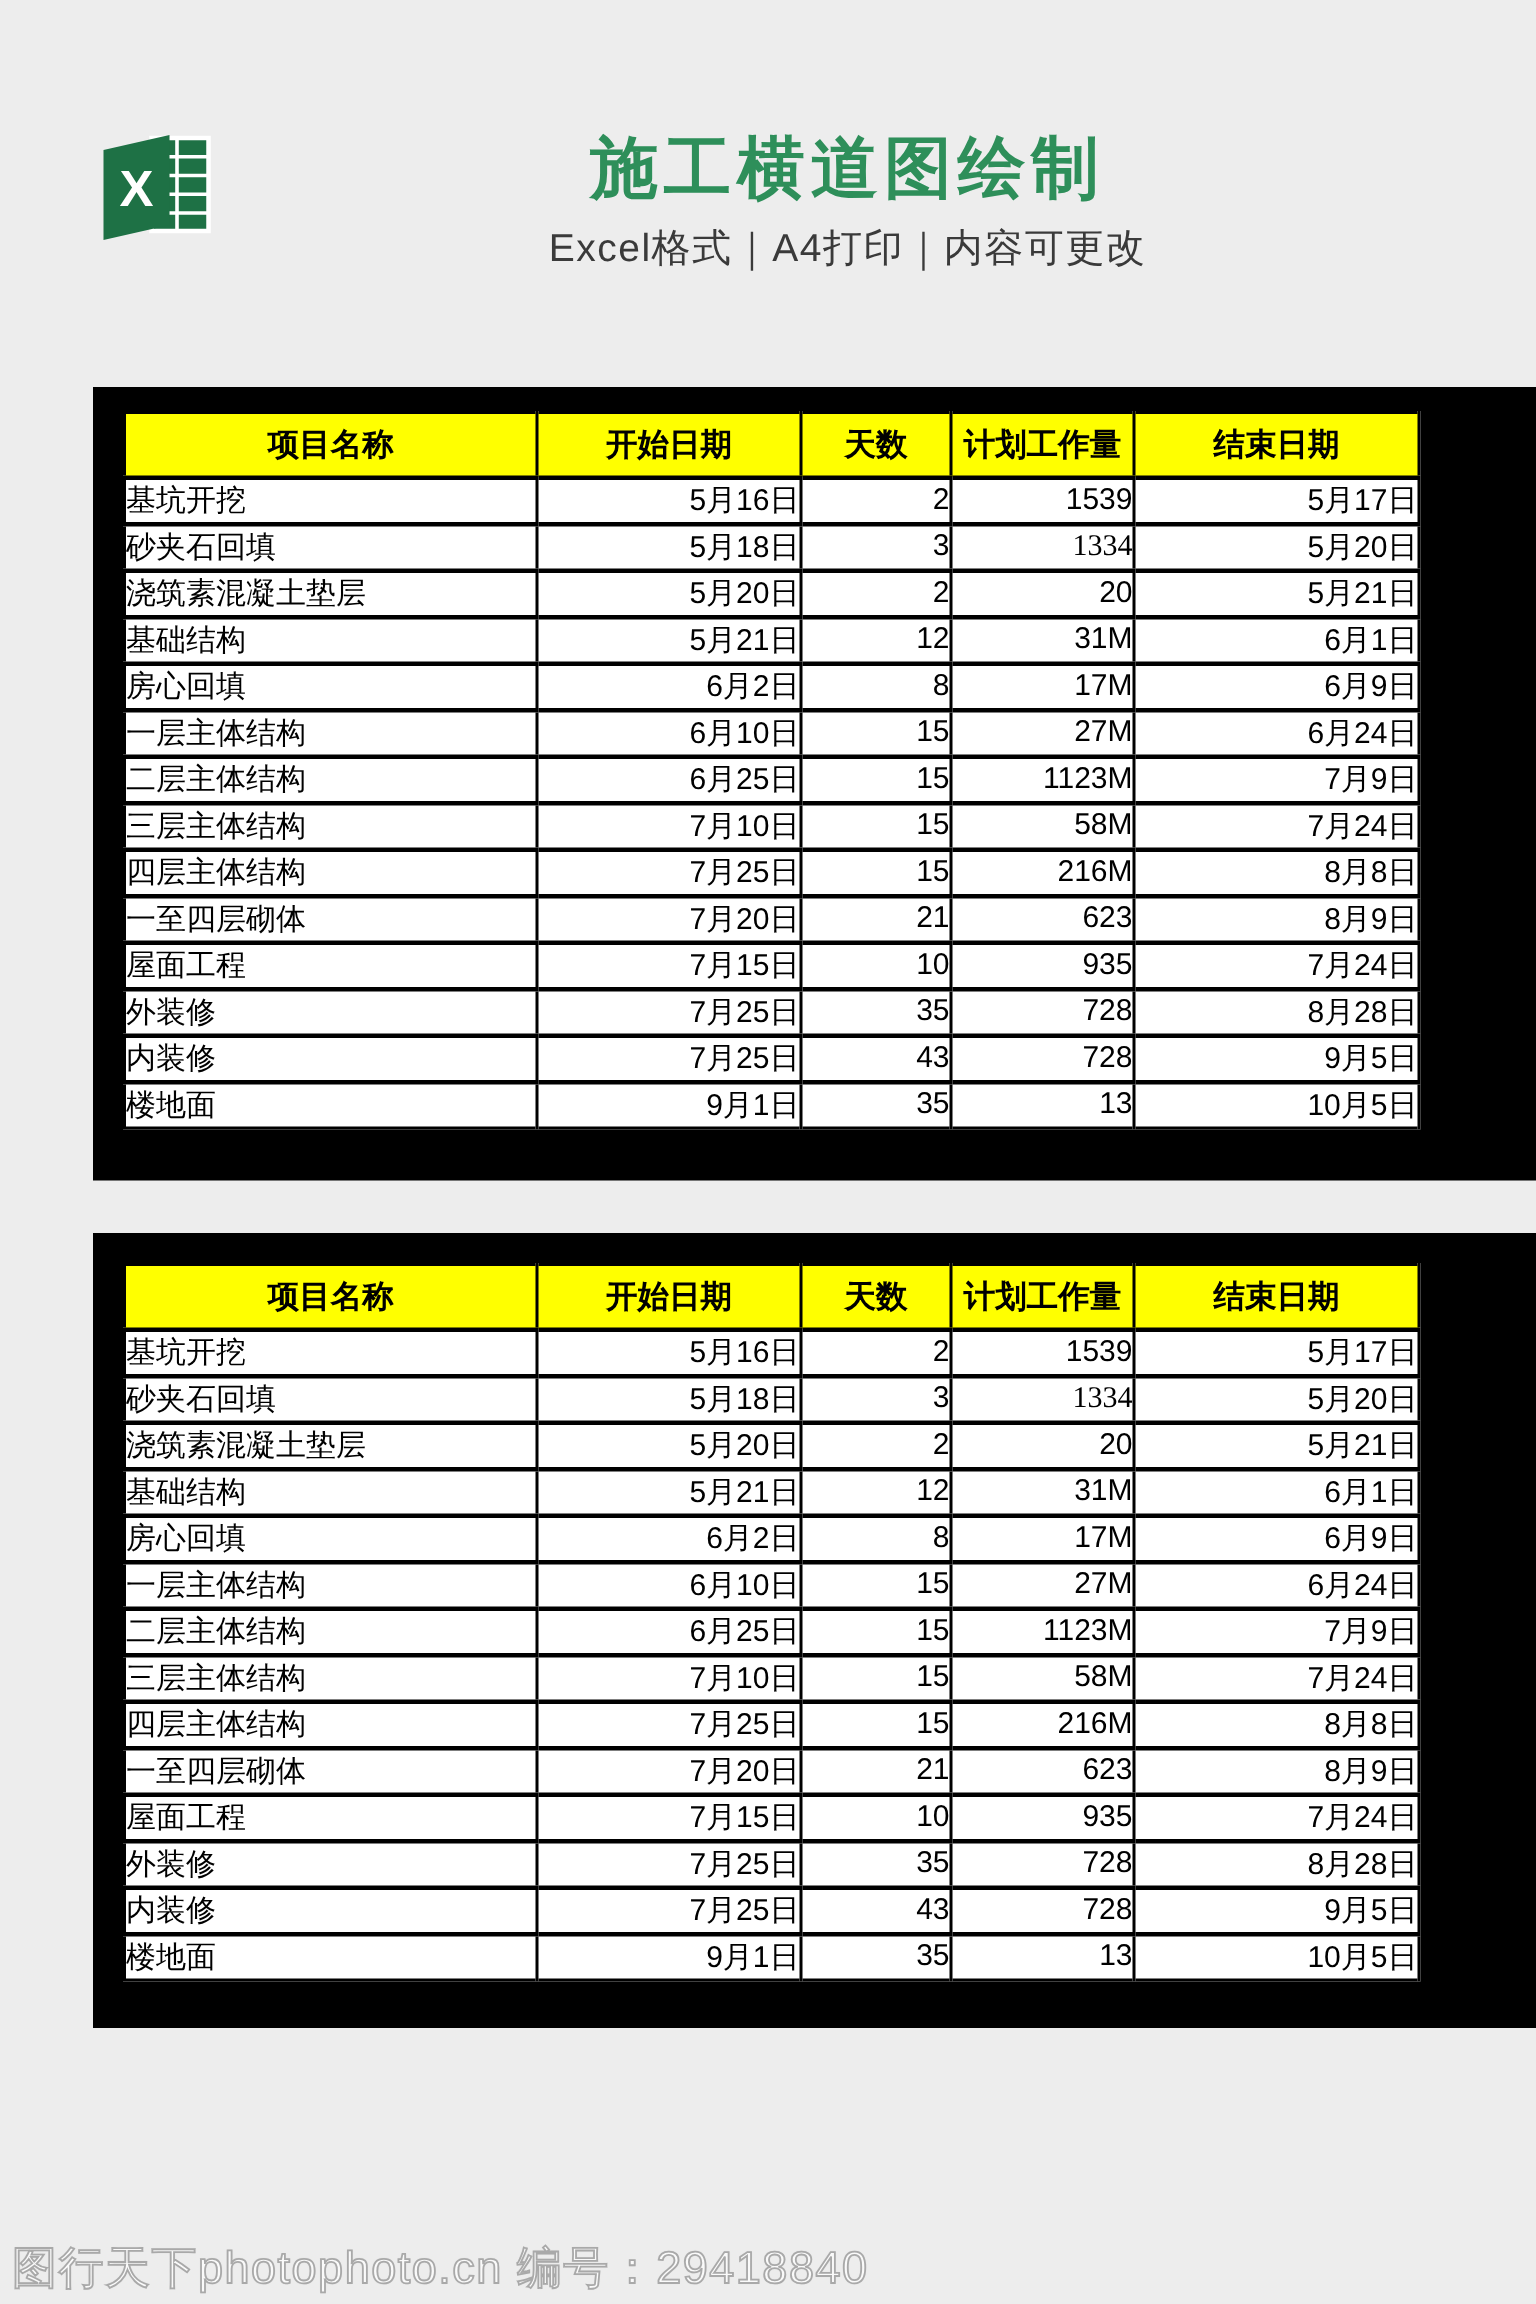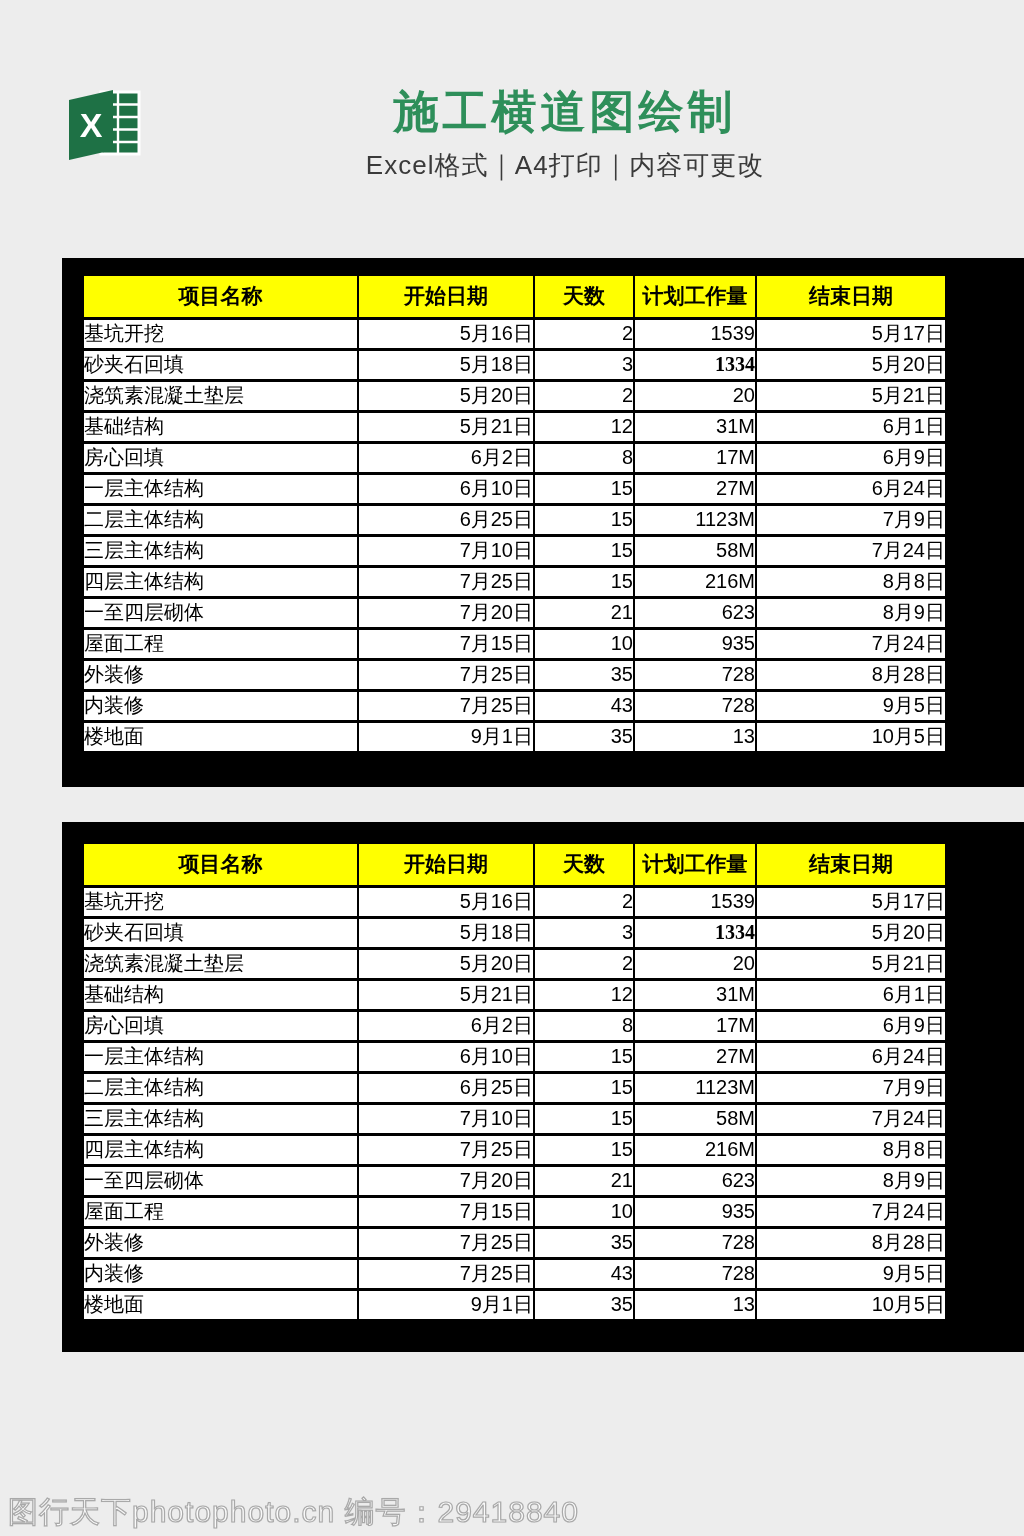--- a/index.html
+++ b/index.html
@@ -52,21 +52,21 @@
     text-align:center;padding:0;
   }
   table.sched td{
     border-left:2px solid #000;border-right:2px solid #000;
     border-top:3px solid #000;
     height:31px;font-size:20px;color:#000;
     padding:0;white-space:nowrap;overflow:hidden;
   }
   td.c-name{text-align:left;padding-left:6px;font-size:19px;}
   td.c-num{text-align:right;padding-right:8px;}
-  td.serif{font-family:"Liberation Serif",serif;font-size:19px;color:#1a1a1a;font-weight:700;}
+  td.serif{font-family:"Liberation Serif",serif;font-size:19px;color:#1a1a1a;font-weight:400;}
 
   col.w1{width:275px;} col.w2{width:176px;} col.w3{width:100px;}
   col.w4{width:122px;} col.w5{width:190px;}
 
   
   .watermark{
     position:absolute;left:8px;top:1492px;
     font-size:30px;letter-spacing:1px;
     color:#fafafa;
     -webkit-text-stroke:1.2px #a9a9a9;

